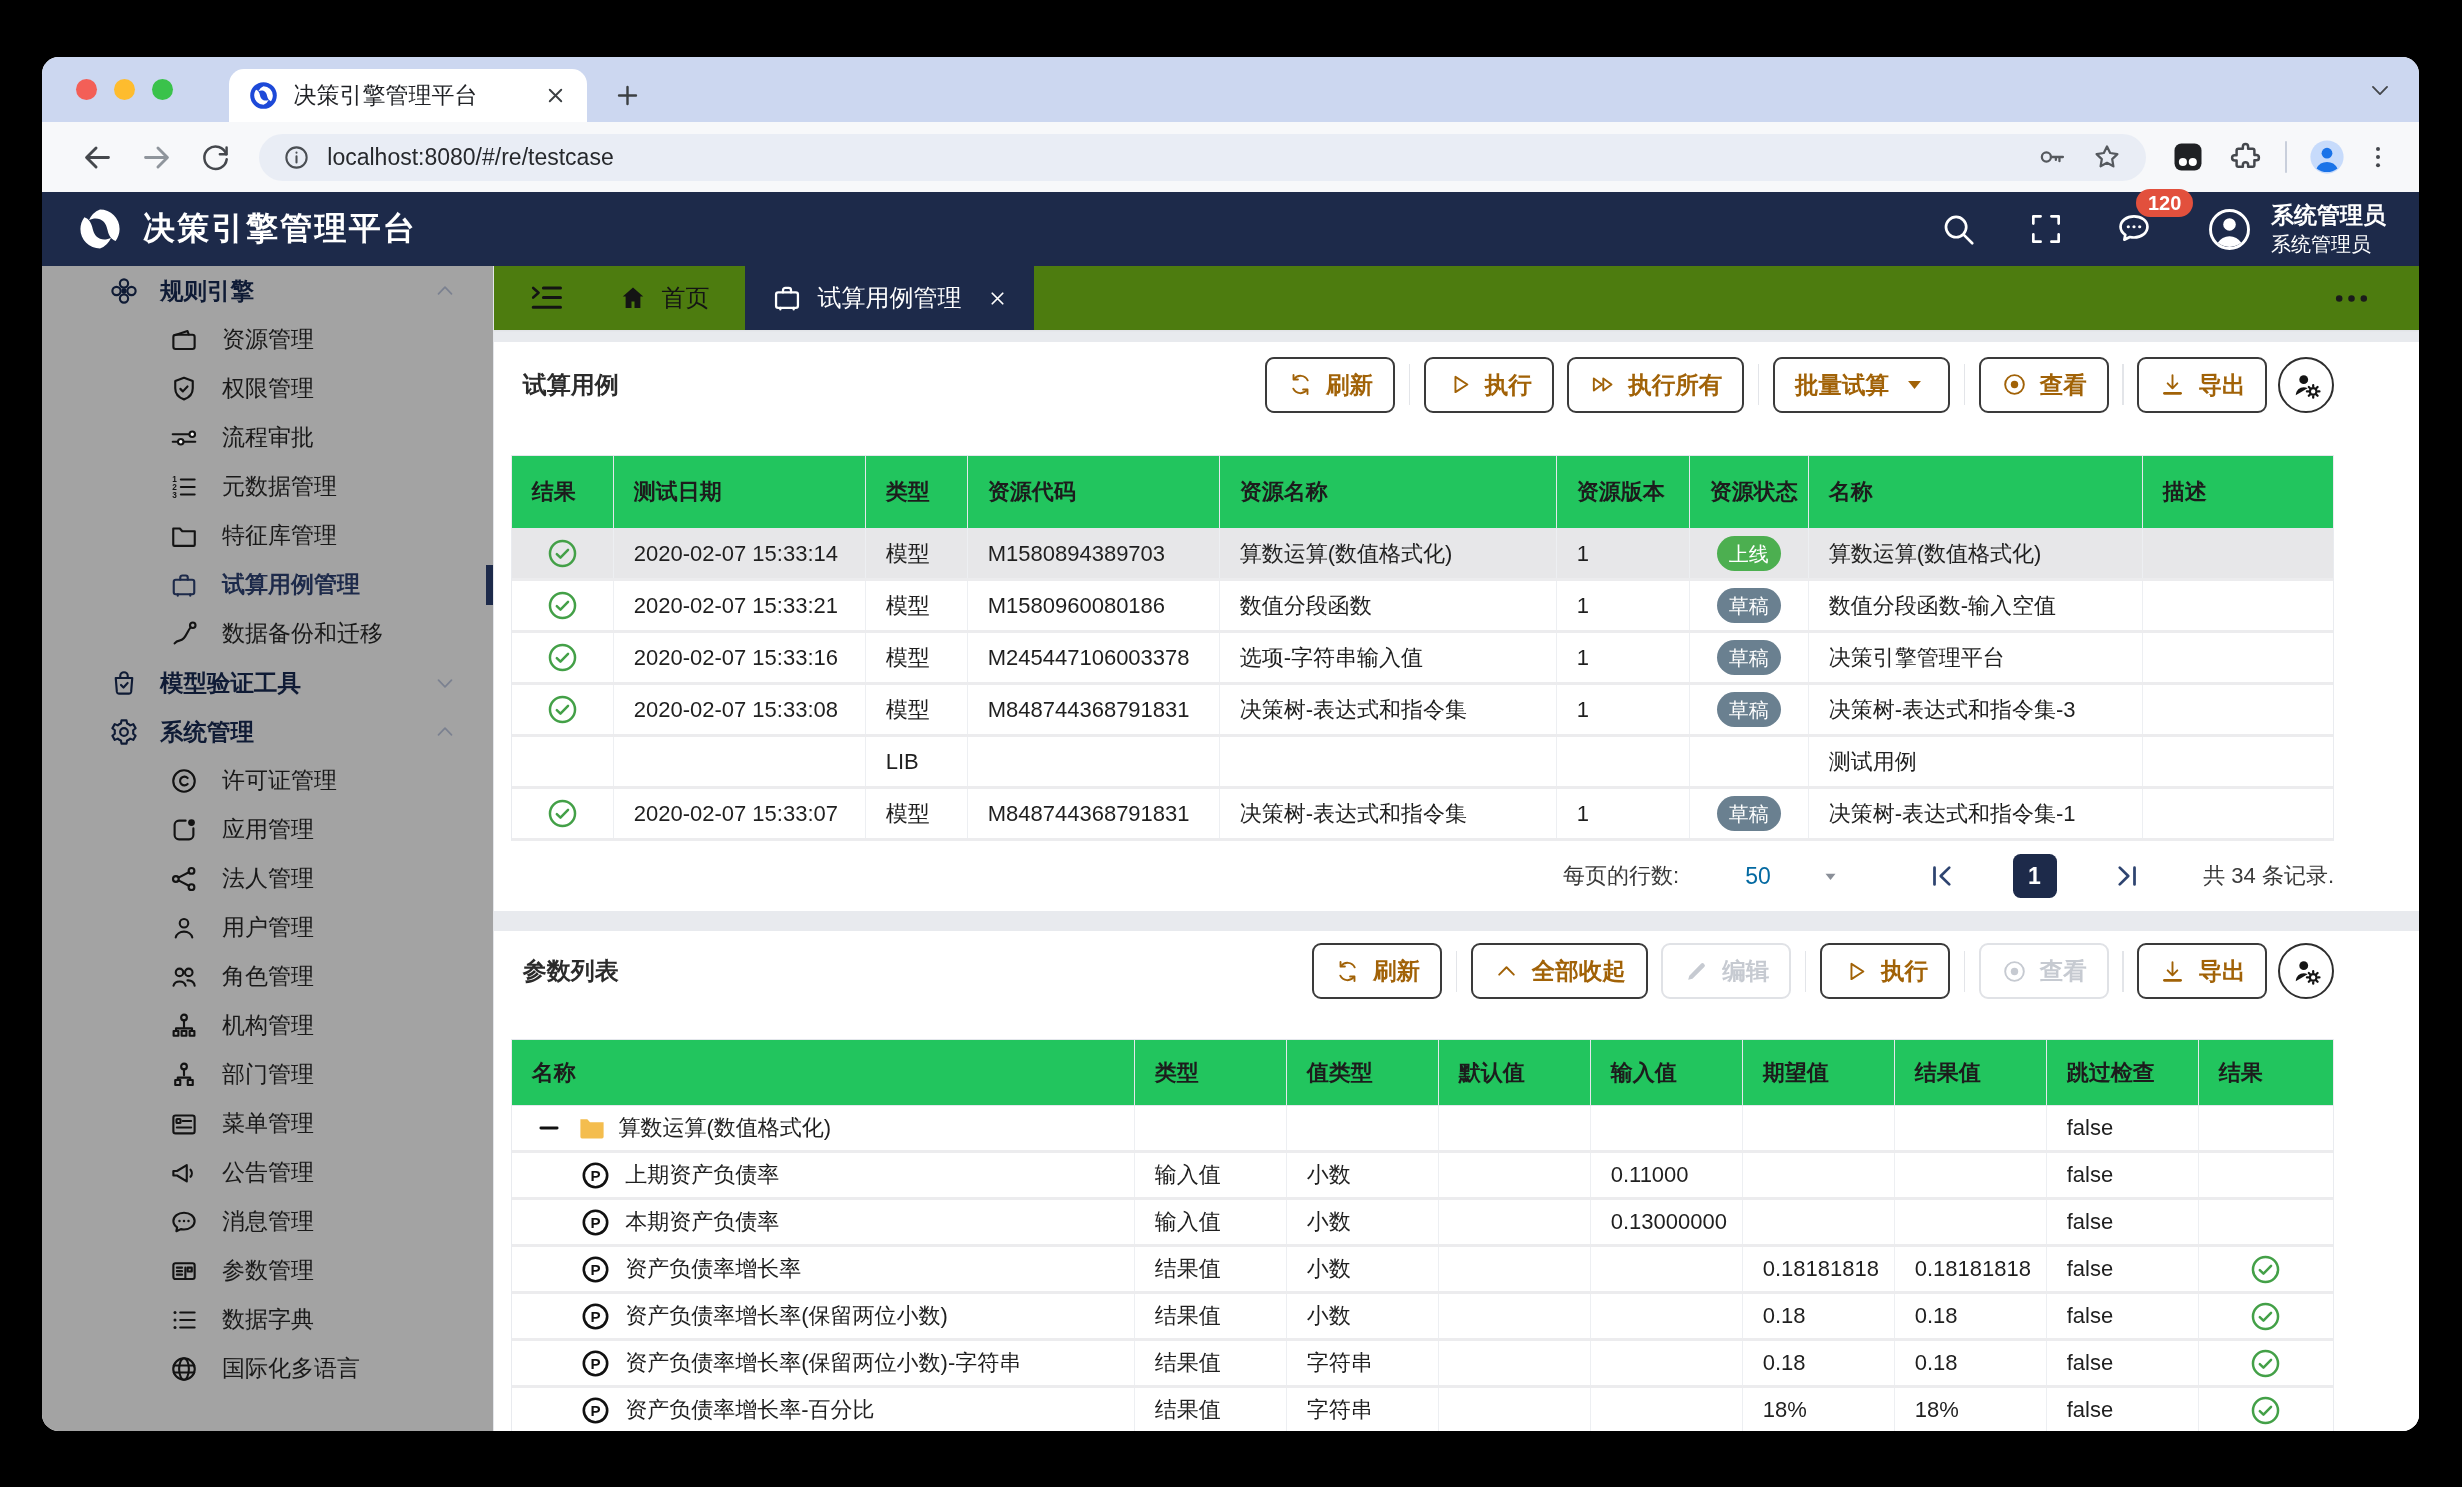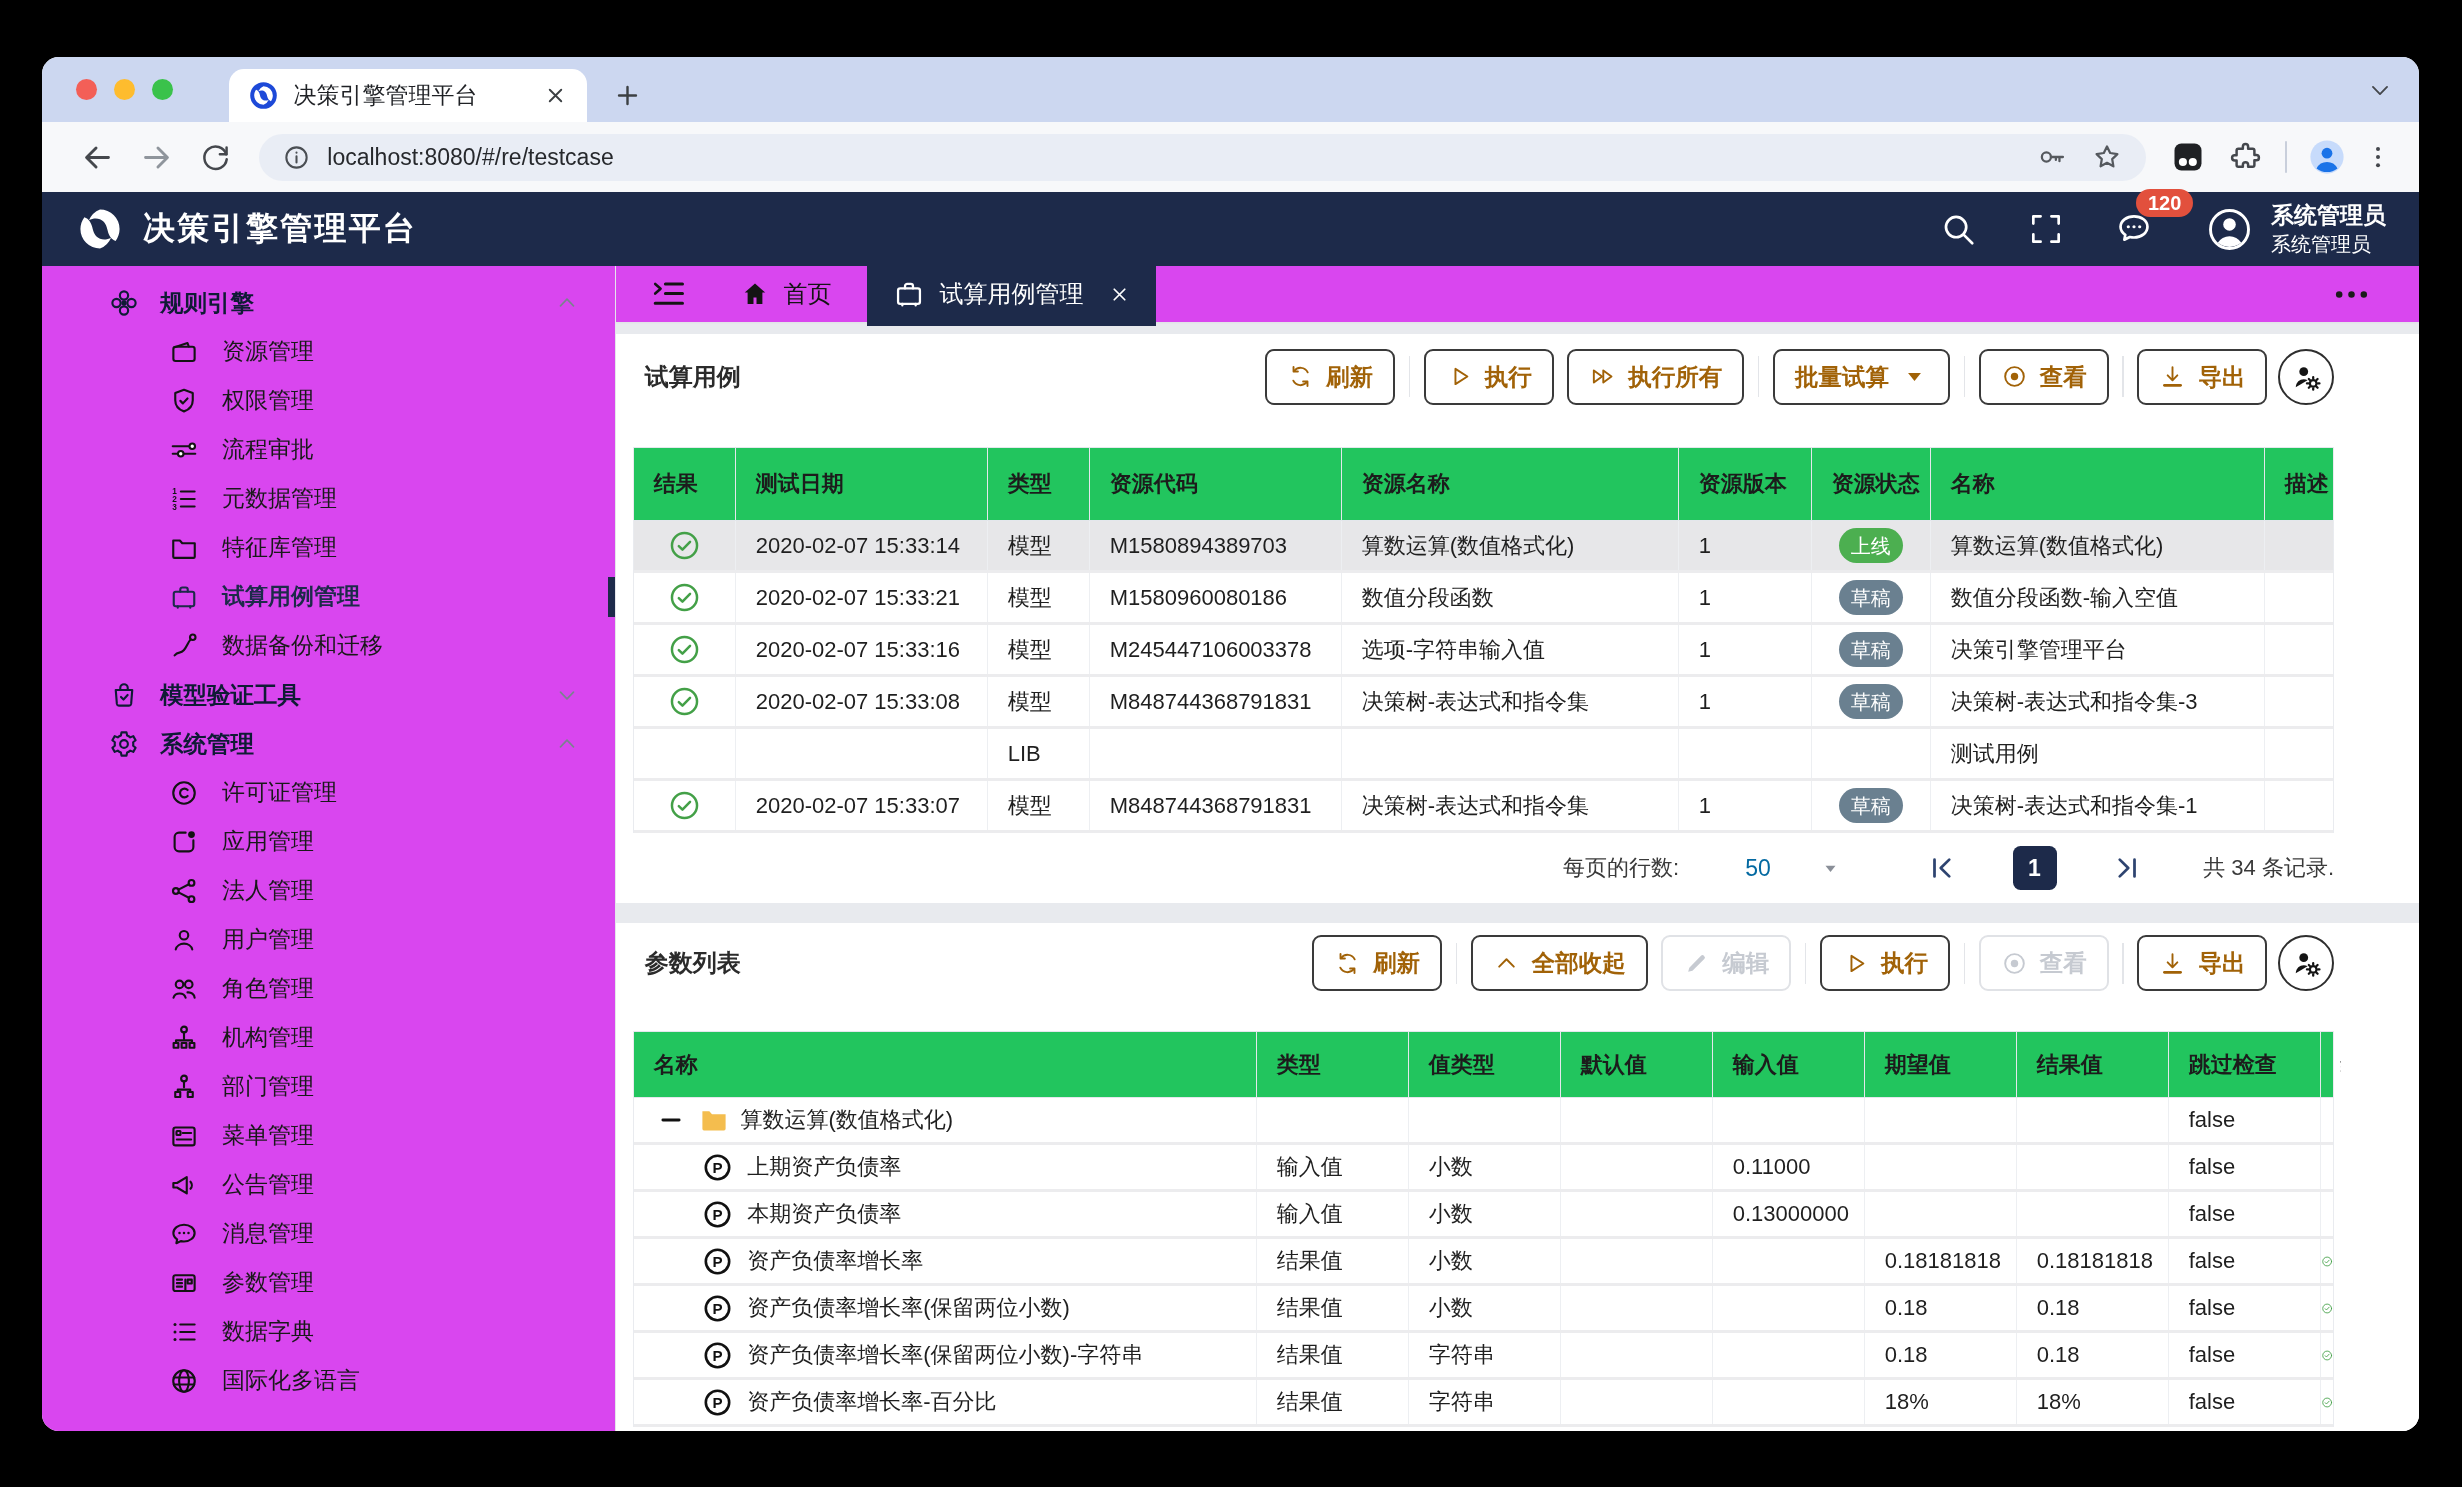--- a/index.html
+++ b/index.html
@@ -43,34 +43,34 @@
   .chatwrap { position:relative; margin-left:50px; }
   .chatwrap .nvic { margin:0; }
   .badge { position:absolute; top:-20px; left:21px; background:#e2503d; color:#fff; font-size:20px; font-weight:600; border-radius:16.7px; padding:2.3px 12px; line-height:1.2; }
   .nv-avatar { width:47px; height:47px; margin-left:53px; }
   .usertext { margin-left:18px; line-height:1.3; }
   .uname { font-size:23px; font-weight:600; }
   .urole { font-size:20px; font-weight:400; }
 
   
   .appbody { flex:1; display:flex; min-height:0; }
-  .sidebar { width:574px; background:#d946ef; border-right:1.5px solid #e4e6ea; padding-top:12px; overflow:hidden; flex:none; }
+  .sidebar { width:452px; background:#a3a3a3; border-right:1.5px solid #e4e6ea; overflow:hidden; flex:none; }
   .srow { height:49px; display:flex; align-items:center; position:relative; cursor:pointer; }
   .srow .sic { width:30px; height:30px; color:#131313; flex:none; }
   .srow.sec .sic { margin-left:67px; color:#0f1b35; }
   .srow.sec .slbl { margin-left:21px; font-size:23.5px; font-weight:700; color:#0f1b35; }
   .srow.item .sic { margin-left:127px; }
   .srow.item .slbl { margin-left:23px; font-size:23px; color:#191919; }
   .srow .chev { position:absolute; right:36px; width:24px; height:24px; color:#7b8190; }
   .srow.item.active .slbl { color:#1d2a4a; font-weight:700; }
   .srow.item.active .sic { color:#1d2a4a; }
   .srow.item.active::after { content:''; position:absolute; right:0px; top:4.5px; bottom:4.5px; width:6.8px; background:#1d2a4a; }
 
   .content { flex:1; display:flex; flex-direction:column; background:#e8eaee; min-width:0; }
-  .tabrow { height:56px; background:#d946ef; display:flex; align-items:center; padding-left:35px; flex:none; box-shadow:0 1.5px 0 #e2e4e8; position:relative; z-index:2;justify-content:flex-end; }
+  .tabrow { height:64px; background:#4d7c0f; display:flex; align-items:center; padding-left:35px; flex:none; box-shadow:0 1.5px 0 #e2e4e8; position:relative; z-index:2;justify-content:flex-end; }
   .collapseic { width:36px; height:36px; color:#141414; }
   .home-tab { display:flex; align-items:center; margin-left:53px; gap:13.6px; font-size:24px; color:#141414; cursor:pointer; }
   .home-tab .hic { width:30px; height:30px; color:#141414; }
   .active-tab { height:64px; background:#1d2a4a; color:#fff; display:flex; align-items:center; margin-left:35px; padding:0 26px; gap:15px; font-size:24px; cursor:pointer; }
   .active-tab .bic { width:32px; height:32px; color:#fff; }
   .active-tab .cl { width:21px; height:21px; color:#fff; margin-left:10.6px; }
   .dots { margin-left:auto; margin-right:47px; width:41px; height:41px; color:#1b1b1b; }
 
   .pagearea { flex:1; display:flex; flex-direction:column; min-height:0; padding-top:12px; }
   .card { background:#fff; padding:0 85px 0 16.7px; flex:none; }

